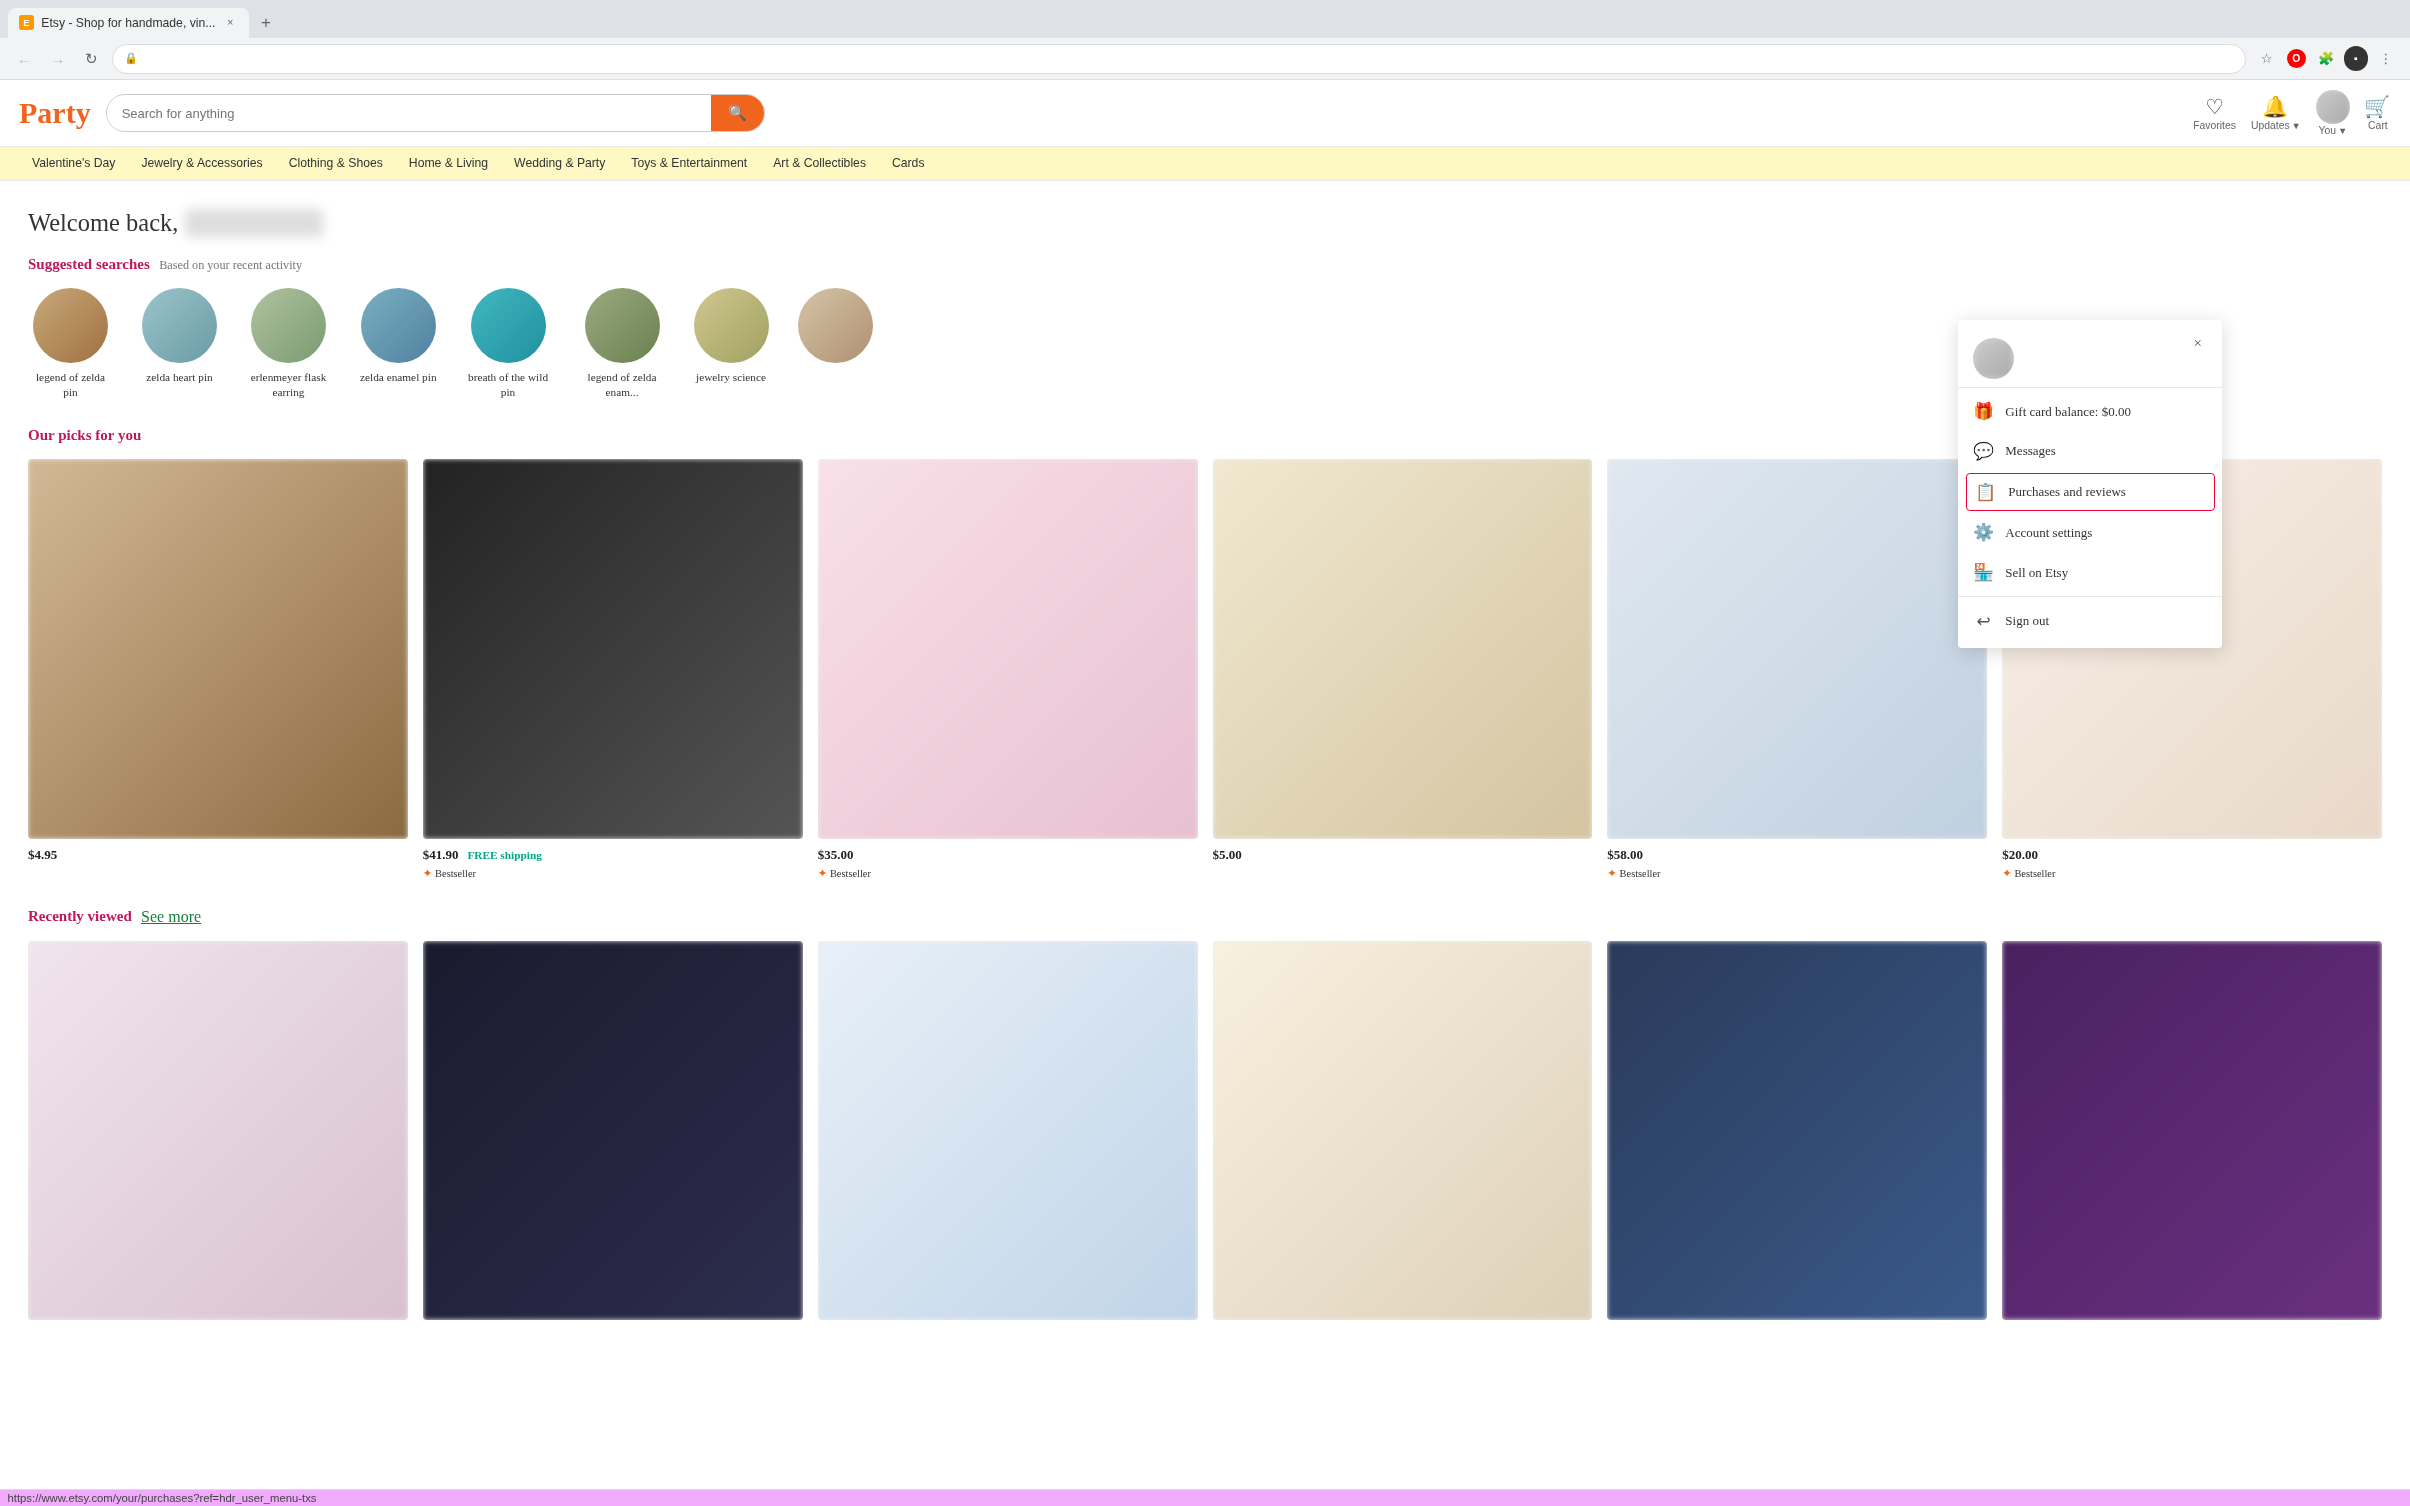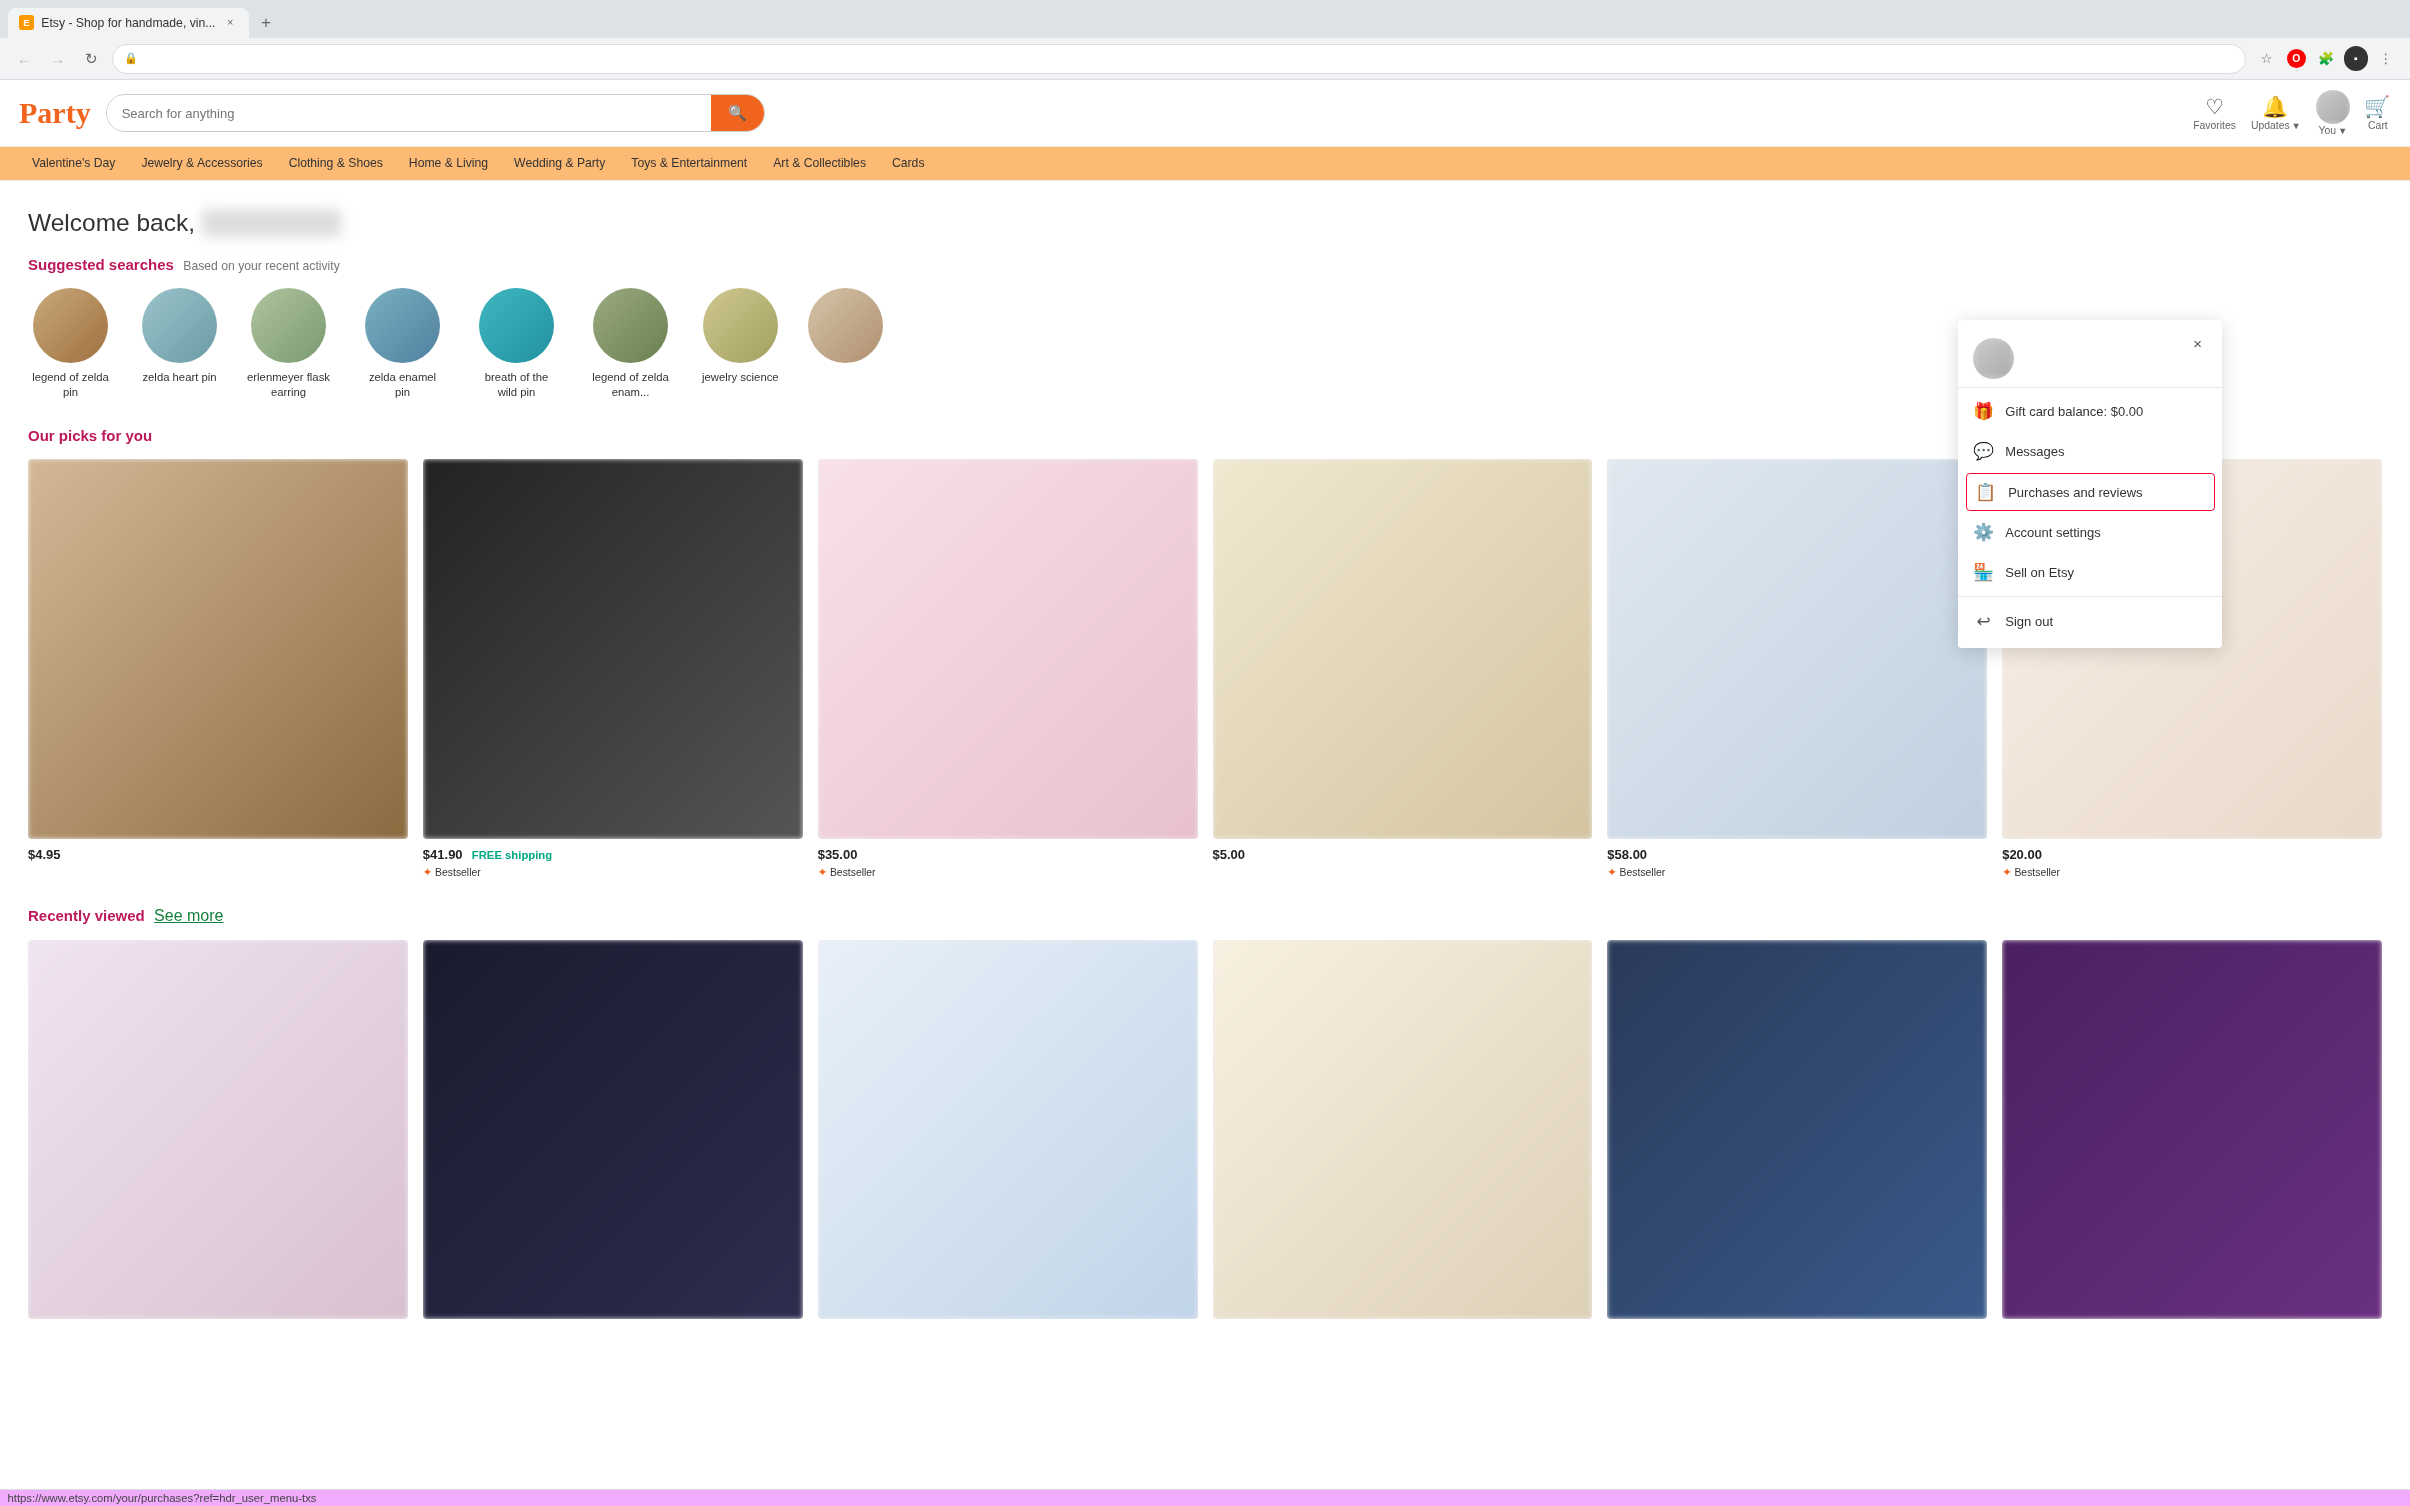--- a/index.html
+++ b/index.html
@@ -33,25 +33,25 @@
     .search-btn { background: #f1641e; border: none; padding: 9.4px 17px; cursor: pointer; color: #fff; font-size: 15px; }
     .header-actions { display: flex; align-items: center; gap: 15px; margin-left: auto; }
     .header-action { display: flex; flex-direction: column; align-items: center; gap: 1.9px; cursor: pointer; color: #333; text-decoration: none; }
     .header-action-icon { font-size: 21px; }
     .header-action-label { font-size: 10.4px; color: #666; }
     .header-action-you { display: flex; flex-direction: column; align-items: center; gap: 1.9px; cursor: pointer; color: #333; position: relative; }
     .you-avatar { width: 34px; height: 34px; border-radius: 50%; background: #ddd; overflow: hidden; display: flex; align-items: center; justify-content: center; }
     .you-avatar-blur { width: 100%; height: 100%; background: linear-gradient(135deg, #ccc 0%, #aaa 100%); filter: blur(1.9px); }
 
     
-    .etsy-nav { background: #fdba74; border-bottom: 0.9px solid #e8e8e8; padding: 0 19px; display: flex; align-items: center; gap: 0; overflow: hidden; }
+    .etsy-nav { background: #fef9c3; border-bottom: 0.9px solid #e8e8e8; padding: 0 19px; display: flex; align-items: center; gap: 0; overflow: hidden; }
     .nav-item { padding: 9.4px 13px; font-size: 12.2px; color: #333; cursor: pointer; white-space: nowrap; text-decoration: none; }
 
     
-    .main-content { padding: 28px 28px; position: relative; }
+    .main-content { padding: 28px 28px; position: relative; font-family: Liberation Serif, serif; }
     .welcome-text { font-size: 24.5px; font-weight: 400; color: #333; margin-bottom: 19px; }
     .welcome-text .blurred-name { display: inline-block; background: #ddd; border-radius: 3.8px; color: transparent; filter: blur(5.6px); min-width: 113px; }
 
     .suggested-searches { margin-bottom: 28px; }
     .section-header { display: flex; align-items: baseline; gap: 9.4px; margin-bottom: 15px; }
     .section-title { font-size: 15px; font-weight: 700; color: #be185d; }
     .section-subtitle { font-size: 12.2px; color: #767676; }
 
     .search-chips { display: flex; gap: 29px; flex-wrap: nowrap; overflow: hidden; }
     .search-chip { display: flex; flex-direction: column; align-items: center; gap: 7.5px; cursor: pointer; }

